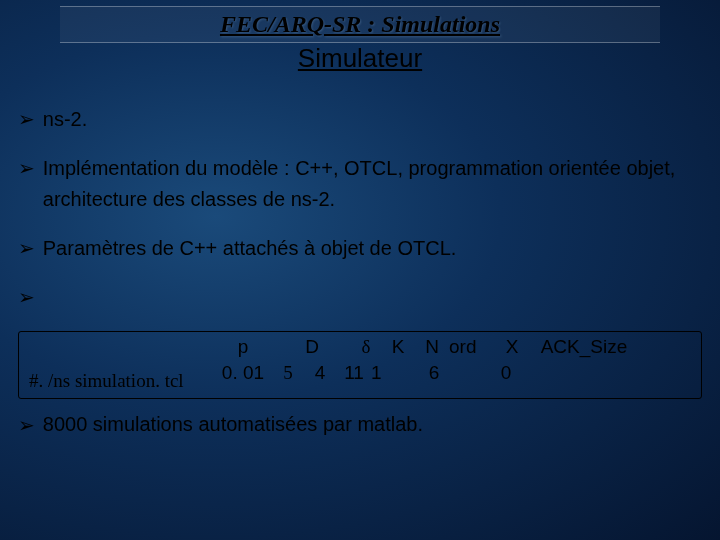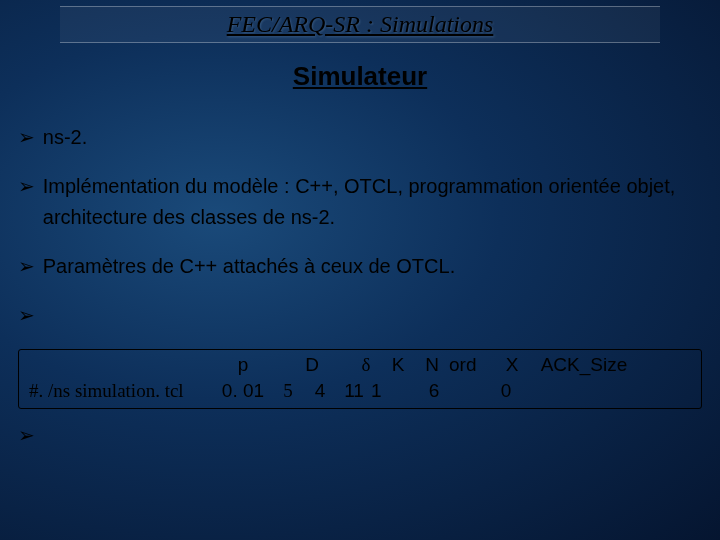--- a/index.html
+++ b/index.html
@@ -16,34 +16,32 @@
     margin: 6px 60px 0 60px;
     background: rgba(255,255,255,0.05);
     border-top: 1px solid rgba(255,255,255,0.3);
     border-bottom: 1px solid rgba(255,255,255,0.3);
     text-align: center;
     padding: 4px 0;
   }
   .title-text {
     font-family: "Times New Roman", Times, serif;
     font-style: italic;
-    font-weight: normal;
+    font-weight: bold;
     font-size: 24px;
     color: #000;
     text-decoration: underline;
     text-shadow: 1px 1px 2px rgba(120,160,200,0.3);
   }
   .subtitle {
     text-align: center;
-    margin-top: 18px;
     font-family: Verdana, sans-serif;
     font-size: 26px;
     color: #000;
     text-decoration: underline;
-    font-weight: bold;
   }
   .content {
     margin: 30px 18px 0 18px;
   }
   .bullet-item {
     display: flex;
     align-items: flex-start;
     margin-bottom: 18px;
     font-size: 20px;
     line-height: 1.55;
@@ -67,21 +65,21 @@
   .c0 { width: 184px; font-family: "Times New Roman", serif; }
   .c1 { width: 60px; text-align: center; }
   .c2 { width: 78px; text-align: center; }
   .c3 { width: 30px; text-align: center; font-family: "Times New Roman", serif; }
   .c4 { width: 34px; text-align: center; }
   .c5 { width: 34px; text-align: center; }
   .c6 { width: 46px; text-align: left; }
   .c7 { width: 34px; text-align: center; }
   .c8 { width: 110px; text-align: center; }
   .trow.header .c0 { } 
-  .trow.data .c0 { font-family: "Times New Roman", serif; }
+  .trow.data .c0 { font-family: "Times New Roman", serif; margin-top: 8px; }
   .last-bullet {
     margin: 0 18px;
     display: flex;
     align-items: flex-start;
     font-size: 20px;
   }
 </style>
 </head>
 <body>
 
@@ -95,21 +93,21 @@
   <div class="bullet-item">
     <span class="bullet-marker">➢</span>
     <span>ns-2.</span>
   </div>
   <div class="bullet-item">
     <span class="bullet-marker">➢</span>
     <span>Implémentation du modèle : C++, OTCL, programmation orientée objet, architecture des classes de ns-2.</span>
   </div>
   <div class="bullet-item">
     <span class="bullet-marker">➢</span>
-    <span>Paramètres de C++ attachés à ceux de OTCL.</span>
+    <span>Paramètres de C++ attachés à objet de OTCL.</span>
   </div>
   <div class="bullet-item">
     <span class="bullet-marker">➢</span>
   </div>
 </div>
 
 <div class="table-box">
   <div class="trow header">
     <div class="c0"></div>
     <div class="c1">p</div>
@@ -128,13 +126,14 @@
     <div class="c4">4</div>
     <div class="c5">11</div>
     <div class="c6">1</div>
     <div class="c7">6</div>
     <div class="c8">0</div>
   </div>
 </div>
 
 <div class="last-bullet">
   <span class="bullet-marker">➢</span>
+  <span>8000 simulations automatisées par matlab.</span>
 </div>
 
 </body></html>

